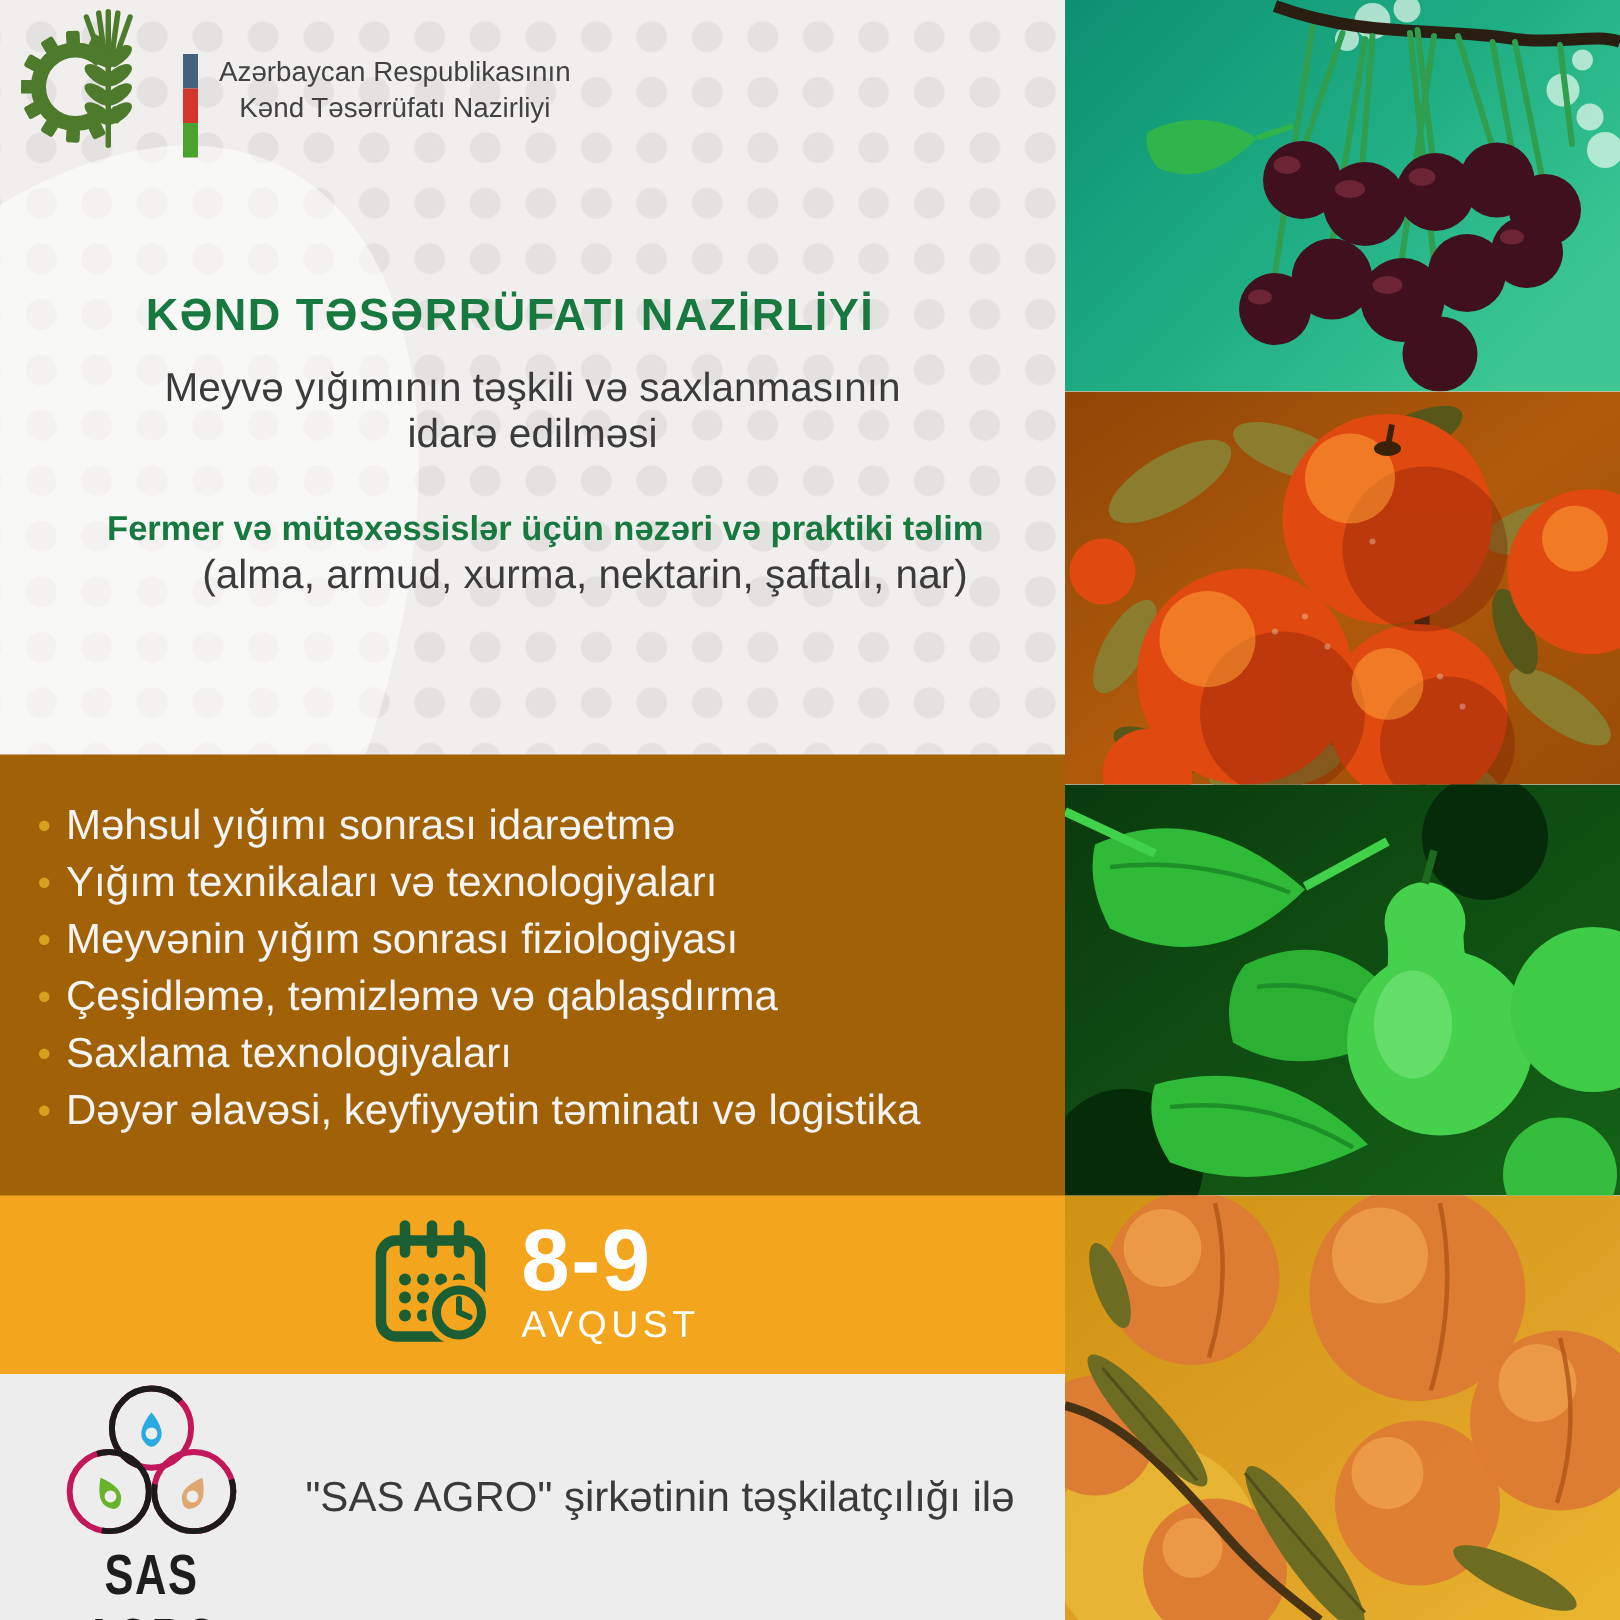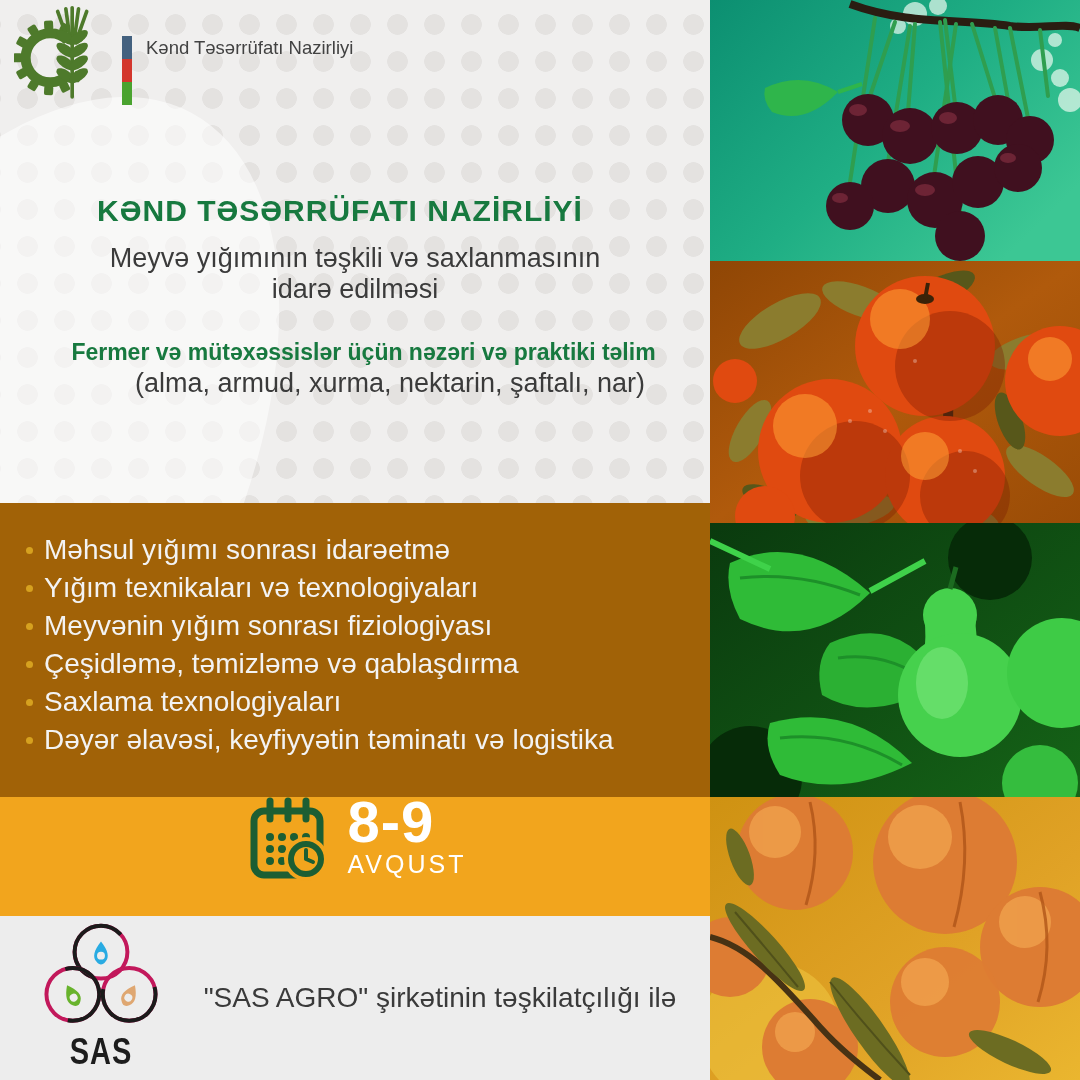--- a/index.html
+++ b/index.html
@@ -33,21 +33,21 @@
               font-size:23px; font-weight:700; color:#17793f; z-index:2; }
   .fruits { position:absolute; top:368px; left:0; width:780px; text-align:center;
             font-size:27px; color:#3b3b3b; z-index:2; }
 
   .panel { position:absolute; top:503px; left:0; width:710px; height:314px; background:#a16207; z-index:2; }
   .topics { list-style:none; margin:0; padding:28px 8px 0 26px; }
   .topics li { position:relative; padding-left:18px; font-size:28px; line-height:38px; color:#f3f3f3; }
   .topics .dot { position:absolute; left:0; top:16px; width:7px; height:7px; border-radius:50%; background:#d6a11f; }
 
   .datebar { position:absolute; top:797px; left:0; width:710px; height:119px; background:#f2a51d;
-             display:flex; align-items:flex-start; justify-content:center; gap:16px; z-index:2; }
+             display:flex; align-items:center; justify-content:center; gap:16px; z-index:2; }
   .cal { width:88px; height:88px; }
   .days { font-size:58px; font-weight:800; color:#fff; line-height:50px; letter-spacing:1px; }
   .month { font-size:25px; color:#fff; letter-spacing:3px; margin-top:3px; }
 
   .footer { position:absolute; top:916px; left:0; width:710px; height:164px; background:#ededed; z-index:2; }
   .saslogo { position:absolute; left:26px; top:6px; width:150px; text-align:center; }
   .saslogo svg { display:block; margin:0 auto; }
   .sastext { font-size:29px; font-weight:700; color:#1d1d1d; letter-spacing:1px;
              transform:scaleY(1.3); transform-origin:top; margin-top:2px; }
   .credit { position:absolute; left:170px; right:0; top:0; height:100%;
@@ -106,20 +106,21 @@
             <ellipse cx="10" cy="-2" rx="12" ry="5.5" transform="rotate(-35)"></ellipse>
           </g>
       </g>
     </svg>
     <div class="flagbar">
       <div class="fb b"></div>
       <div class="fb r"></div>
       <div class="fb g"></div>
     </div>
     <div class="ministry-name">
+      <div>Azərbaycan Respublikasının</div>
       <div>Kənd Təsərrüfatı Nazirliyi</div>
     </div>
   </div>
 
   <h1 class="title">KƏND TƏSƏRRÜFATI NAZİRLİYİ</h1>
 
   <div class="subtitle">
     <div>Meyvə yığımının təşkili və saxlanmasının</div>
     <div>idarə edilməsi</div>
   </div>

